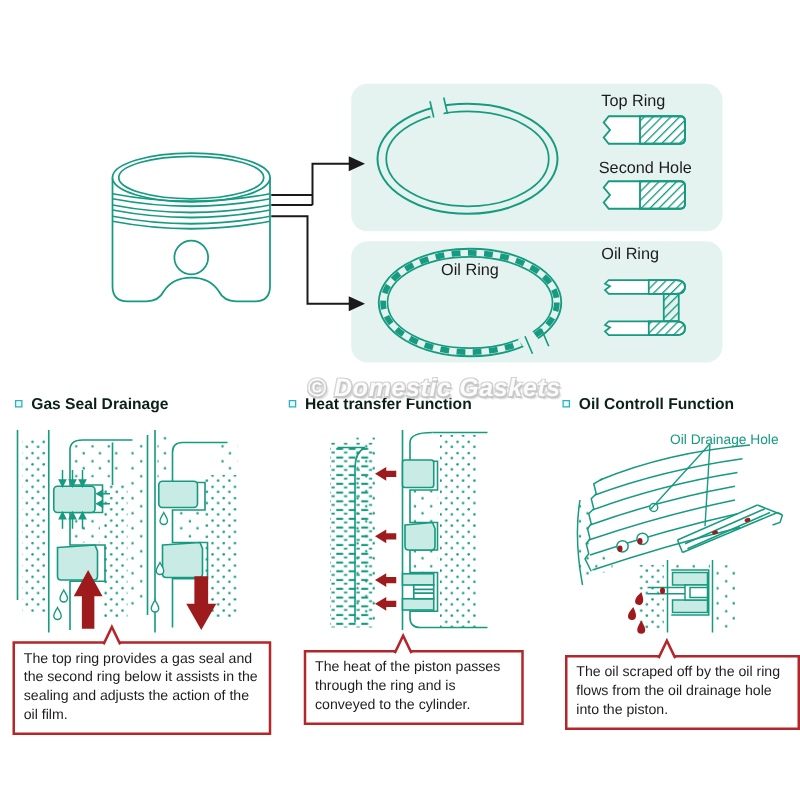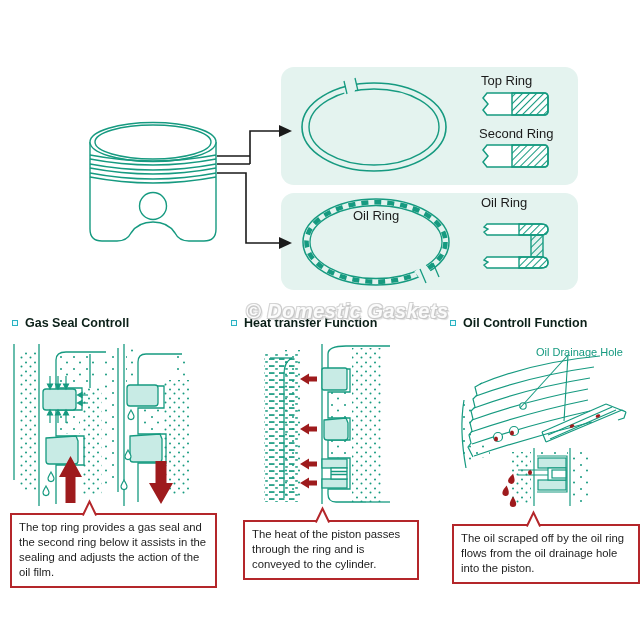--- a/index.html
+++ b/index.html
@@ -113,28 +113,28 @@
       <path d="M487,224 H541 Q548,224 548,229.5 Q548,235 541,235 H487 L484,232 L488,229 L484,227 Z" fill="#fff"></path>
       <path d="M519,224 H541 Q548,224 548,229.5 Q548,235 541,235 H519 Z" fill="url(#hatch)"></path>
       <rect x="531" y="235" width="12" height="22" fill="url(#hatch)"></rect>
       <path d="M487,257 H541 Q548,257 548,262.5 Q548,268 541,268 H487 L484,265 L488,262 L484,260 Z" fill="#fff"></path>
       <path d="M519,257 H541 Q548,257 548,262.5 Q548,268 541,268 H519 Z" fill="url(#hatch)"></path>
     </g>
   </svg>
 
   <div class="lbl center" style="left:326px;top:208px;width:100px;">Oil Ring</div>
   <div class="lbl" style="left:481px;top:73px;">Top Ring</div>
-  <div class="lbl" style="left:479px;top:126px;">Second Ring</div>
+  <div class="lbl" style="left:479px;top:126px;">Second Hole</div>
   <div class="lbl" style="left:481px;top:195px;">Oil Ring</div>
 
   <div class="watermark">© Domestic Gaskets</div>
 
   <div class="heading" style="left:12px;">
     <span class="bullet"></span>
-    <span>Gas Seal Controll</span>
+    <span>Gas Seal Drainage</span>
   </div>
   <div class="heading" style="left:231px;">
     <span class="bullet"></span>
     <span>Heat transfer Function</span>
   </div>
   <div class="heading" style="left:450px;">
     <span class="bullet"></span>
     <span>Oil Controll Function</span>
   </div>
 

